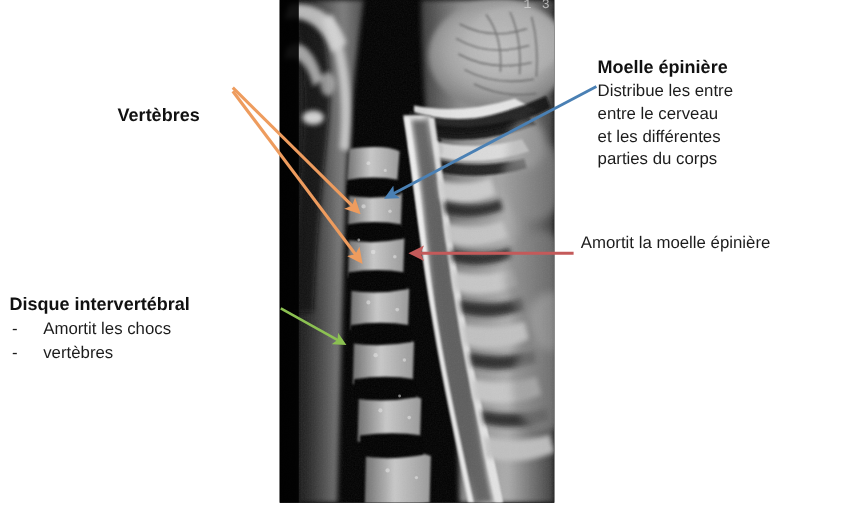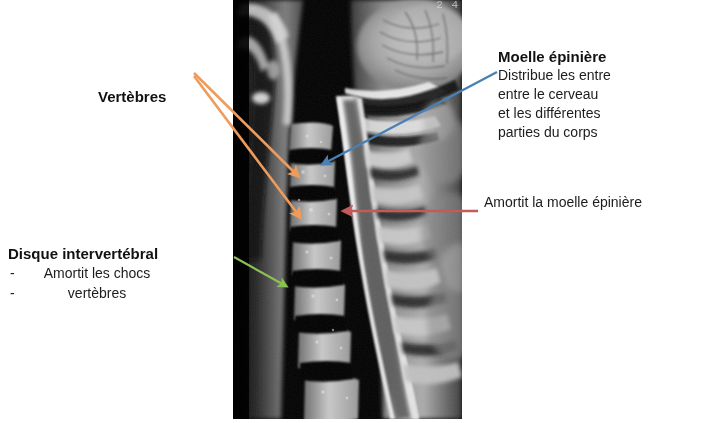--- a/index.html
+++ b/index.html
@@ -77,21 +77,21 @@
     top: 0;
   }
   .bullets li .wrap2 {
     display: block;
     white-space: nowrap;
   }
 
   #ann-moelle { left: 498px; top: 22px; }
   #ann-liquide { left: 484px; top: 193px; }
   #ann-vertebres { left: 98px; top: 62px; }
-  #ann-disque { left: 8px; top: 219px; text-align: center; }
+  #ann-disque { left: 8px; top: 219px; }
 
   
   #arrows {
     position: absolute;
     left: 0; top: 0;
     width: 708px; height: 423px;
     pointer-events: none;
   }
 </style>
 </head>
@@ -296,21 +296,21 @@
         <ellipse cx="220" cy="320" rx="26" ry="40" fill="#909090"></ellipse>
         <ellipse cx="206" cy="120" rx="16" ry="20" fill="#b0b0b0"></ellipse>
         <ellipse cx="226" cy="268" rx="18" ry="24" fill="#b8b8b8"></ellipse>
       </g>
 
       <rect x="0" y="0" width="229" height="419" filter="url(#grain)" opacity=".5"></rect>
 
       <rect x="0" y="0" width="16" height="419" fill="#000" opacity=".9"></rect>
     </svg>
 
-    <div class="scanner-text">2 4</div>
+    <div class="scanner-text">1 3</div>
   </div>
 
   <svg id="arrows" viewBox="0 0 708 423">
     <defs>
       <marker id="headOrange" markerWidth="5" markerHeight="5" refX="3.6" refY="2.5" orient="auto">
         <path d="M0,0 L5,2.5 L0,5 L1.1,2.5 Z" fill="#EE9C5E"></path>
       </marker>
       <marker id="headBlue" markerWidth="5" markerHeight="5" refX="3.6" refY="2.5" orient="auto">
         <path d="M0,0 L5,2.5 L0,5 L1.1,2.5 Z" fill="#4A80B4"></path>
       </marker>

